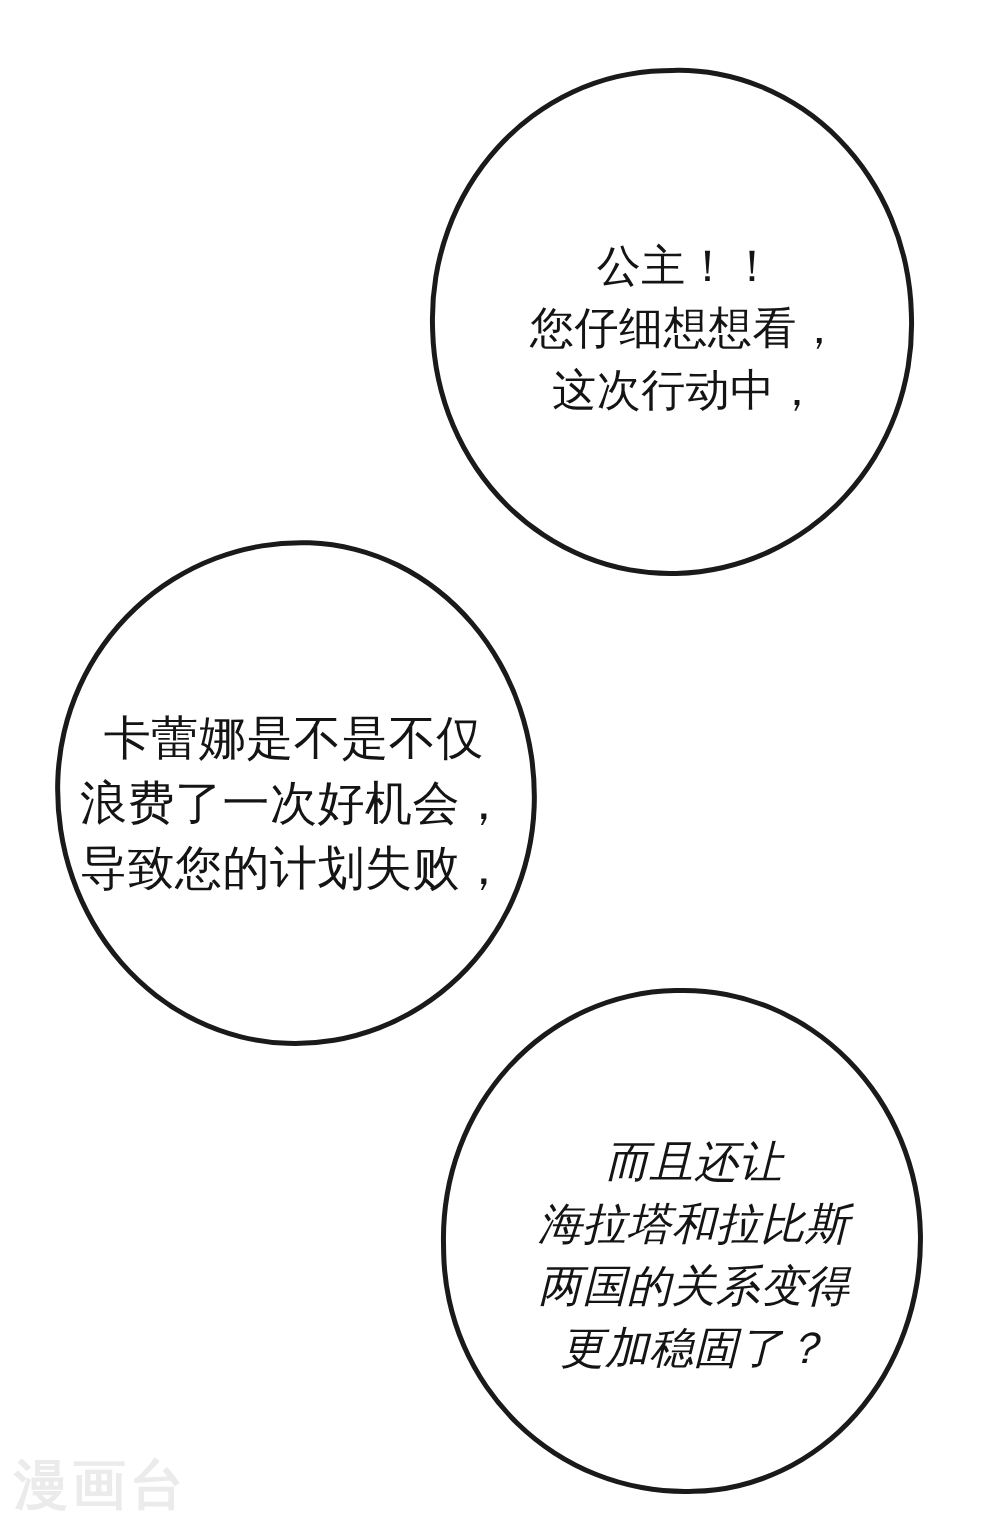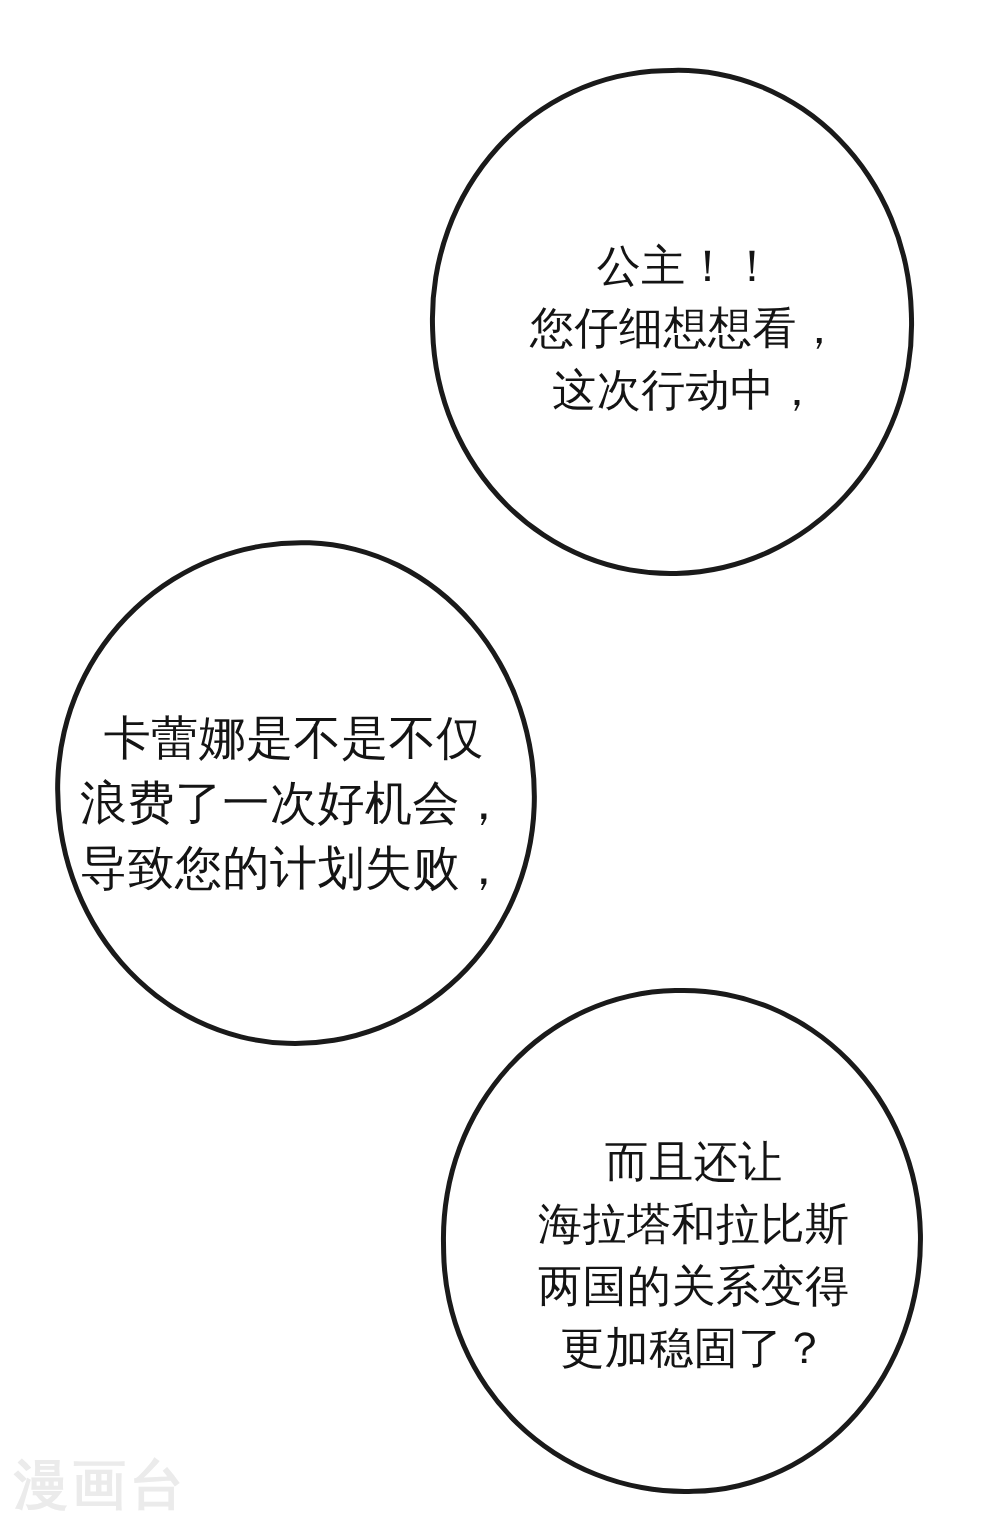--- a/index.html
+++ b/index.html
@@ -76,20 +76,21 @@
     width: 482px;
     height: 506px;
     border-radius: 50% 50% 49% 51% / 50% 50% 51% 49%;
     transform: rotate(-1deg);
     border-width: 5px;
   }
   #bubble-3 .bubble-text {
     font-size: 44px;
     line-height: 62px;
     transform: rotate(1deg) translate(12px, 14px);
+    font-style: italic;
   }
 
   
   #watermark {
     position: absolute;
     left: 14px;
     bottom: 14px;
     font-size: 54px;
     font-weight: 700;
     color: #ebebeb;

